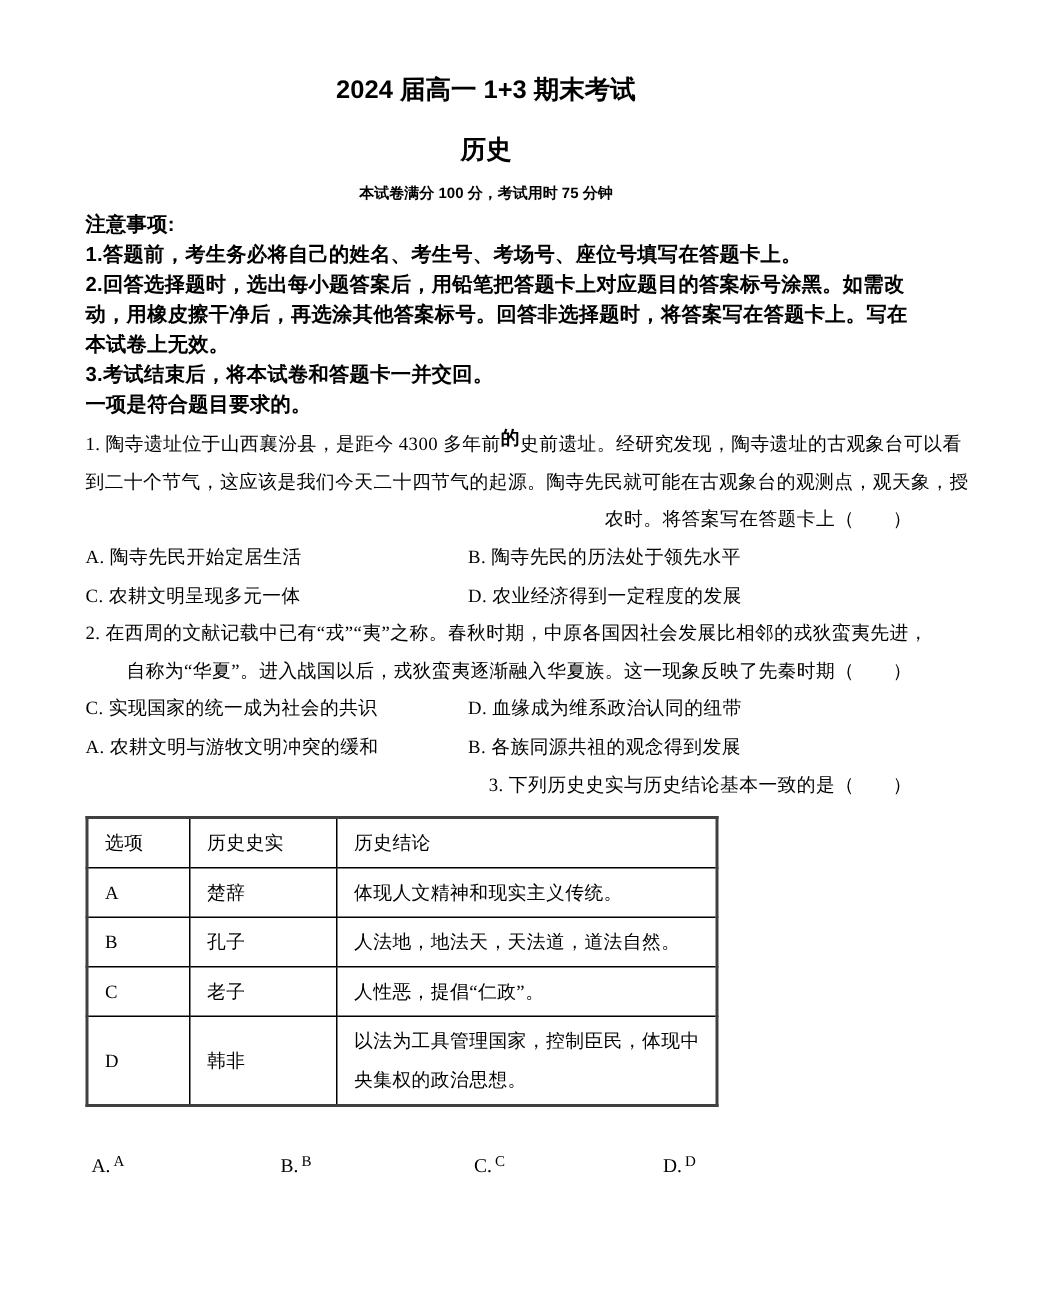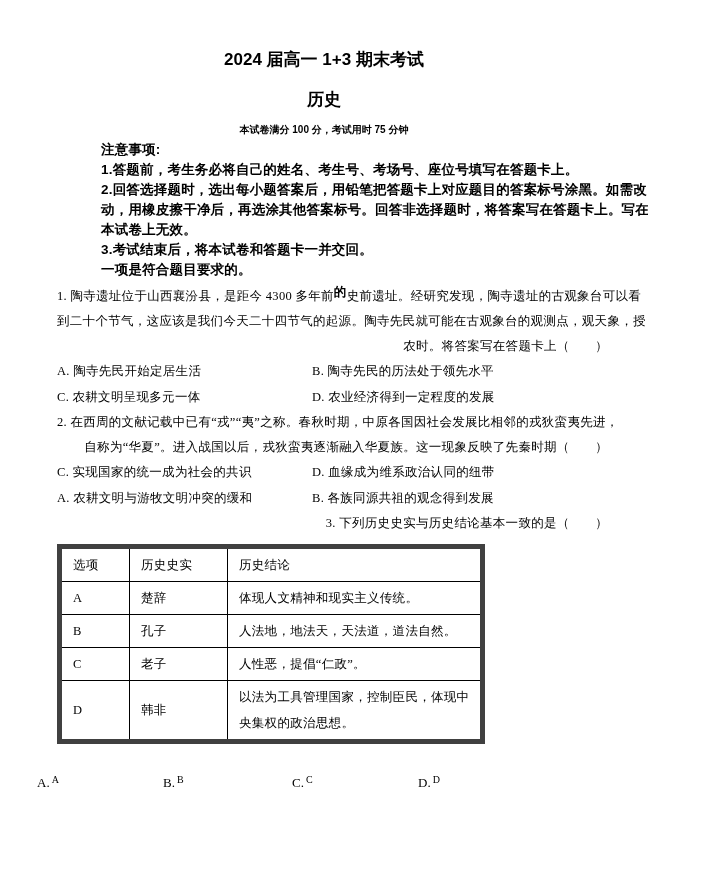--- a/index.html
+++ b/index.html
@@ -9,44 +9,44 @@
     background:#fff;color:#000;
     overflow:hidden;
     font-family:"Liberation Serif", serif;
   }
   .center{text-align:center;}
   .bold-sans{font-family:"Liberation Sans", sans-serif;font-weight:bold;}
   .title{margin-top:50px;font-size:17px;line-height:20px;}
   .subject{margin-top:20px;font-size:17px;line-height:20px;}
   .info{margin-top:11px;font-size:10px;line-height:17px;}
   .notice{margin:2px 50px 0 57px;font-size:13.5px;line-height:20px;white-space:nowrap;}
-  .notice div{letter-spacing:0.2px;margin-left:44px;}
+  .notice div{letter-spacing:0.2px;}
   .qarea{margin:4px 40px 0 57px;font-size:12.5px;line-height:25px;white-space:nowrap;letter-spacing:0.3px;}
   .qline{line-height:25px;text-align:right;}
   .opt-row{position:relative;line-height:25.5px;}
   .opt-b{position:absolute;left:255px;top:0;}
   .sup-b{font-weight:bold;position:relative;top:-4px;}
   .q3-table{
-    border-collapse:collapse;border:5px solid #404040;
+    border-collapse:collapse;border:2px solid #404040;
     margin:8px 0 0 57px;
     font-size:12.5px;
     table-layout:fixed;width:359px;
   }
   .q3-table td{
     border:1px solid #000;
     padding:3px 8px 3px 11px;
     line-height:26px;
     vertical-align:middle;
     white-space:normal;
     letter-spacing:0.3px;
   }
   .col-opt{width:48px;}
   .col-fact{width:78px;}
   .col-concl{width:233px;}
-  .answers{position:relative;margin:31px 0 0 37px;height:22px;font-size:13px;}
+  .answers{position:relative;margin:31px 0 0 61px;height:22px;font-size:13px;}
   .ans{position:absolute;top:0;}
   .ans-a{left:0;}
   .ans-b{left:126px;}
   .ans-c{left:255px;}
   .ans-d{left:381px;}
   .ans-sup{font-size:10px;position:relative;top:-4px;left:2px;}
 </style>
 </head>
 <body>
 

